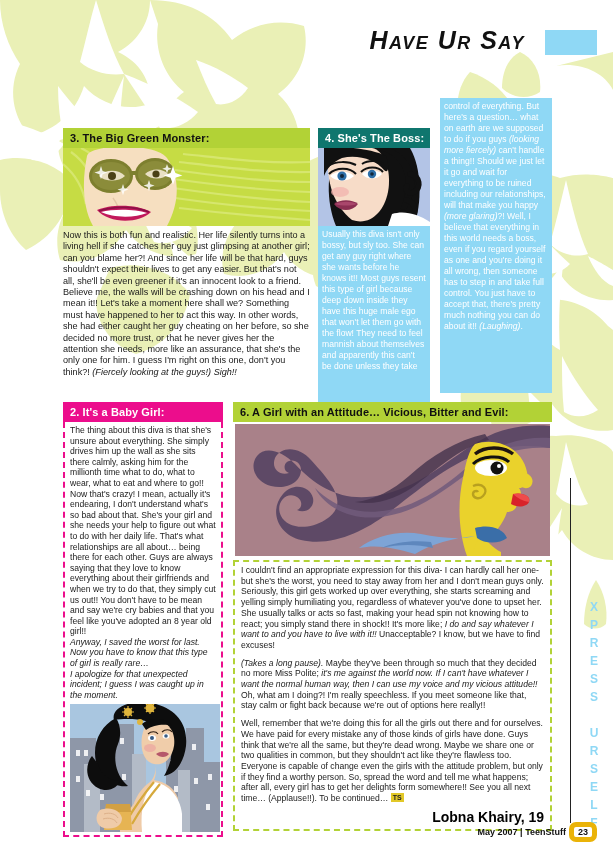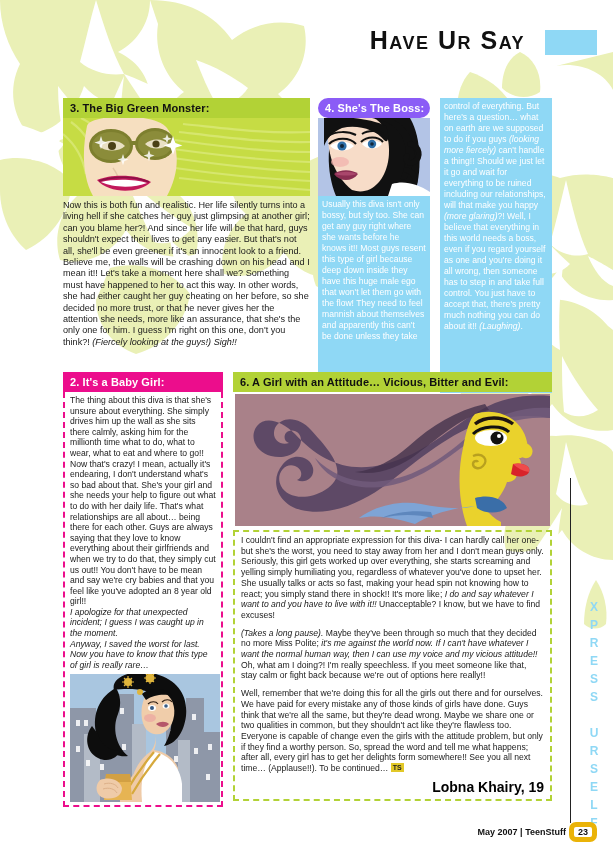--- a/index.html
+++ b/index.html
@@ -27,39 +27,41 @@
   .masthead-title {
     position: absolute; right: 88px; top: 4px;
     font-family: "Liberation Sans", sans-serif;
     font-weight: bold;
     font-size: 25px;
     letter-spacing: 1.5px;
     color: #111111;
     font-variant: small-caps;
     text-transform: capitalize;
     white-space: nowrap;
+    font-style: italic;
   }
   .masthead-block {
     position: absolute; right: 16px; top: 8px;
     width: 52px; height: 25px;
     background: #8fd8f5;
   }
 
   
   .panel { position: absolute; z-index: 4; }
   .hdr {
     font-weight: bold;
     font-size: 11px;
     color: #111111;
     padding: 4px 7px 4px 7px;
     letter-spacing: 0.1px;
     white-space: nowrap;
+    margin-top: 30px;
   }
   .hdr.green { background: #b2d236; }
-  .hdr.blue  { background: #8b5cf6; color:#ffffff;border-radius:10px; }
+  .hdr.blue  { background: #0f766e; color:#ffffff; }
   .hdr.pink  { background: #ec0d8c; color:#ffffff; }
 
   .body-text {
     font-size: 9.1px;
     line-height: 11.4px;
     color: #1a1a1a;
     text-align: left;
   }
   .body-text em { font-style: italic; }
 
@@ -331,22 +333,22 @@
   </div>
 
   <div class="panel" id="sec4b">
     <div class="body-text copy"><span>control of everything. But here's a question… what on earth are we supposed to do if you guys </span><em>(looking more fiercely)</em><span> can't handle a thing!! Should we just let it go and wait for everything to be ruined including our relationships, will that make you happy </span><em>(more glaring)</em><span>?! Well, I believe that everything in this world needs a boss, even if  you regard yourself as one and you're doing it all wrong, then someone has to step in and take full control. You just have to accept that, there's pretty much nothing you can do about it!! </span><em>(Laughing)</em><span>.</span></div>
   </div>
 
   <div class="panel" id="sec5">
     <div class="hdr pink">2. It's a Baby Girl:</div>
     <div class="dashbox">
       <div class="body-text copy">The thing about this diva is that she's unsure about everything. She simply drives him up the wall as she sits there calmly, asking him for the millionth time what to do, what to wear, what to eat and where to go!! Now that's crazy! I mean, actually it's endearing, I don't understand what's so bad about that. She's your girl and she needs your help to figure out what to do with her daily life. That's what relationships are all about… being there for each other. Guys are always saying that they love to know everything about their girlfriends and when we try to do that, they simply cut us out!! You don't have to be mean and say we're cry babies and that you feel like you've adopted an 8 year old girl!!</div>
+      <div class="body-text copy"><em>Anyway, I saved the worst for last. Now you have to know that this type of girl is really rare…</em></div>
       <div class="body-text copy"><em>I apologize for that unexpected incident; I guess I was caught up in the moment.</em></div>
-      <div class="body-text copy"><em>Anyway, I saved the worst for last. Now you have to know that this type of girl is really rare…</em></div>
       <div class="art">
         <svg width="150" height="128" viewBox="0 0 150 128">
           <rect width="150" height="128" fill="#a9c6e0"></rect>
 
           <g fill="#8e97a8">
             <rect x="0" y="34" width="26" height="94"></rect>
             <rect x="24" y="52" width="22" height="76"></rect>
             <rect x="44" y="20" width="20" height="108"></rect>
             <rect x="96" y="40" width="22" height="88"></rect>
             <rect x="116" y="24" width="18" height="104"></rect>

